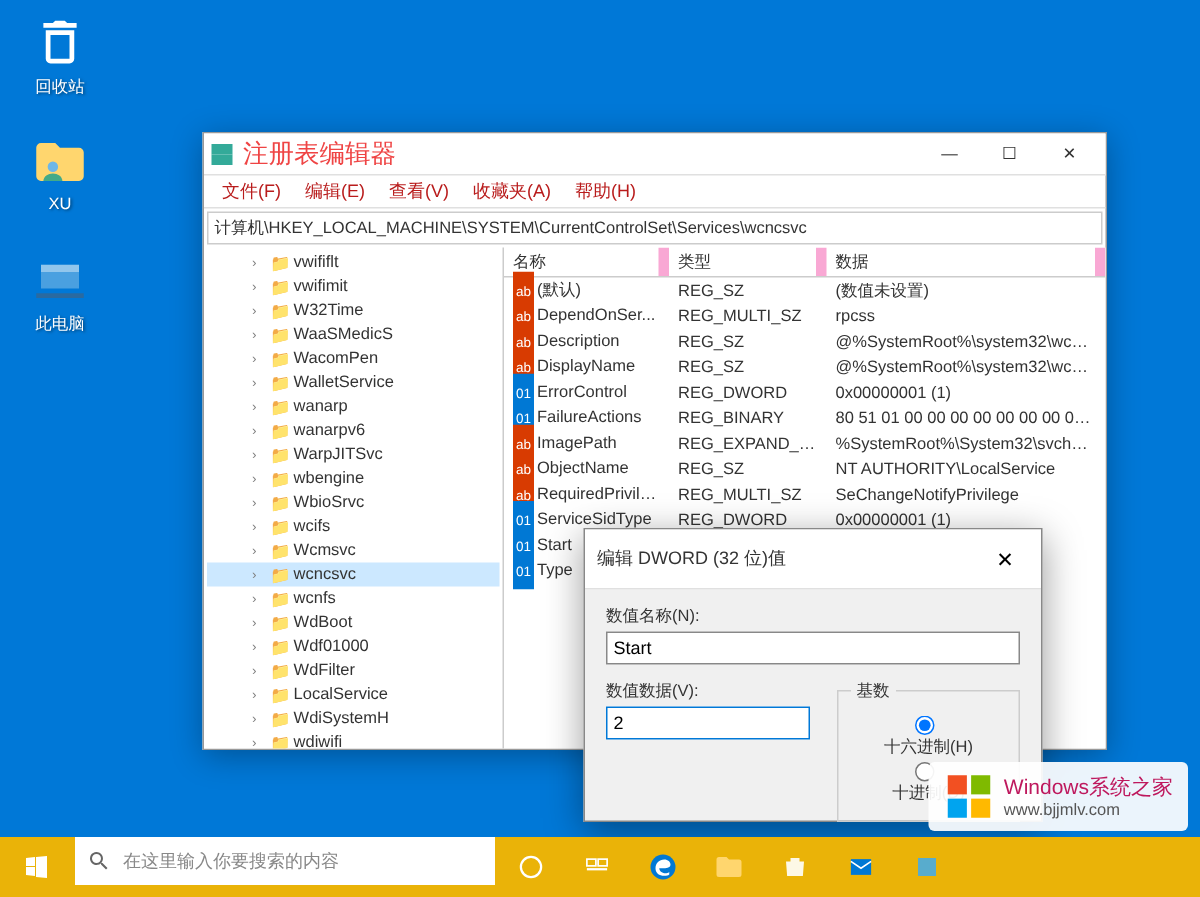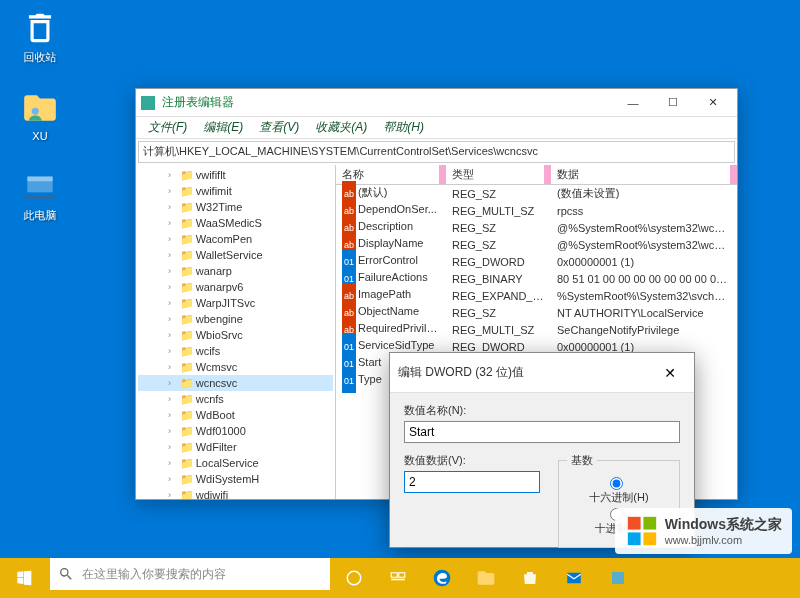--- a/index.html
+++ b/index.html
@@ -7,25 +7,25 @@
     
     
     .desktop-icon { position: absolute; width: 60px; text-align: center; color: #fff; font-size: 11px; cursor: pointer; }
     .desktop-icon .icon-img { width: 40px; height: 40px; margin: 0 auto 2px; display: flex; align-items: center; justify-content: center; }
     .desktop-icon .label { text-shadow: 1px 1px 2px rgba(0,0,0,0.5); }
     
     
     .regedit-window { position: absolute; left: 135px; top: 88px; width: 603px; height: 412px; background: #fff; border: 1px solid #999; box-shadow: 0 4px 20px rgba(0,0,0,0.3); }
     .titlebar { height: 28px; background: #fff; display: flex; align-items: center; padding: 0 4px; border-bottom: 1px solid #e0e0e0; }
     .titlebar-icon { width: 16px; height: 16px; margin-right: 6px; }
-    .titlebar-text { flex: 1; font-size: 12px; color: #15803d; }
+    .titlebar-text { flex: 1; font-size: 17px; color: #ef4444; }
     .titlebar-buttons { display: flex; }
     .titlebar-btn { width: 40px; height: 24px; display: flex; align-items: center; justify-content: center; font-size: 11px; color: #333; cursor: pointer; }
     
-    .menubar { height: 22px; display: flex; align-items: center; padding: 0 4px; font-size: 12px; color: #14532d; border-bottom: 1px solid #e0e0e0; font-style: italic; }
+    .menubar { height: 22px; display: flex; align-items: center; padding: 0 4px; font-size: 12px; color: #b91c1c; border-bottom: 1px solid #e0e0e0; }
     .menu-item { padding: 2px 8px; cursor: pointer; }
     
     .address-bar { height: 22px; border: 1px solid #ccc; margin: 2px; padding: 2px 4px; font-size: 11px; color: #333; background: #fff; }
     
     .content-area { display: flex; height: calc(100% - 76px); }
     .tree-panel { width: 200px; border-right: 1px solid #ccc; overflow: hidden; background: #fff; font-size: 11px; padding: 2px; color: #333; }
     .tree-item { display: flex; align-items: center; height: 16px; white-space: nowrap; padding-left: 30px; cursor: pointer; }
     .tree-item.selected { background: #cce8ff; }
     .tree-expand { color: #808080; margin-right: 2px; font-size: 9px; width: 10px; display: inline-block; }
     .tree-folder { color: #f8d775; margin-right: 2px; }
@@ -65,21 +65,21 @@
     .taskbar { position: absolute; bottom: 0; left: 0; right: 0; height: 40px; background: #eab308; display: flex; }
     .taskbar-item { height: 40px; display: flex; align-items: center; justify-content: center; cursor: pointer; color: #fff; }
     .start-btn { width: 48px; font-size: 16px; }
     .search-box { width: 280px; height: 32px; background: #fff; display: flex; align-items: center; padding: 0 8px; font-size: 12px; color: #888; margin: 0 2px; }
     .search-box svg { margin-right: 8px; }
     .taskbar-icon { width: 44px; }
     
     
     .watermark { position: absolute; right: 8px; bottom: 44px; display: flex; align-items: center; background: rgba(255,255,255,0.92); padding: 6px 10px; border-radius: 4px; }
     .watermark-text { margin-left: 6px; font-size: 11px; }
-    .watermark-title { color: #404040; font-weight: bold; font-size: 14px; }
+    .watermark-title { color: #be185d; font-weight: normal; font-size: 14px; }
     .watermark-url { color: #555; }
   </style>
 </head>
 <body>
 
 <div class="desktop-icon" style="left:10px;top:8px">
   <div class="icon-img">
     <svg width="38" height="38" viewBox="0 0 24 24">
         <path fill="#fff" d="M6 19a2 2 0 0 0 2 2h8a2 2 0 0 0 2-2V7H6v12M8 9h8v10H8V9m7-5l-1-1h-4l-1 1H5v2h14V4h-4z"></path>
       </svg>

